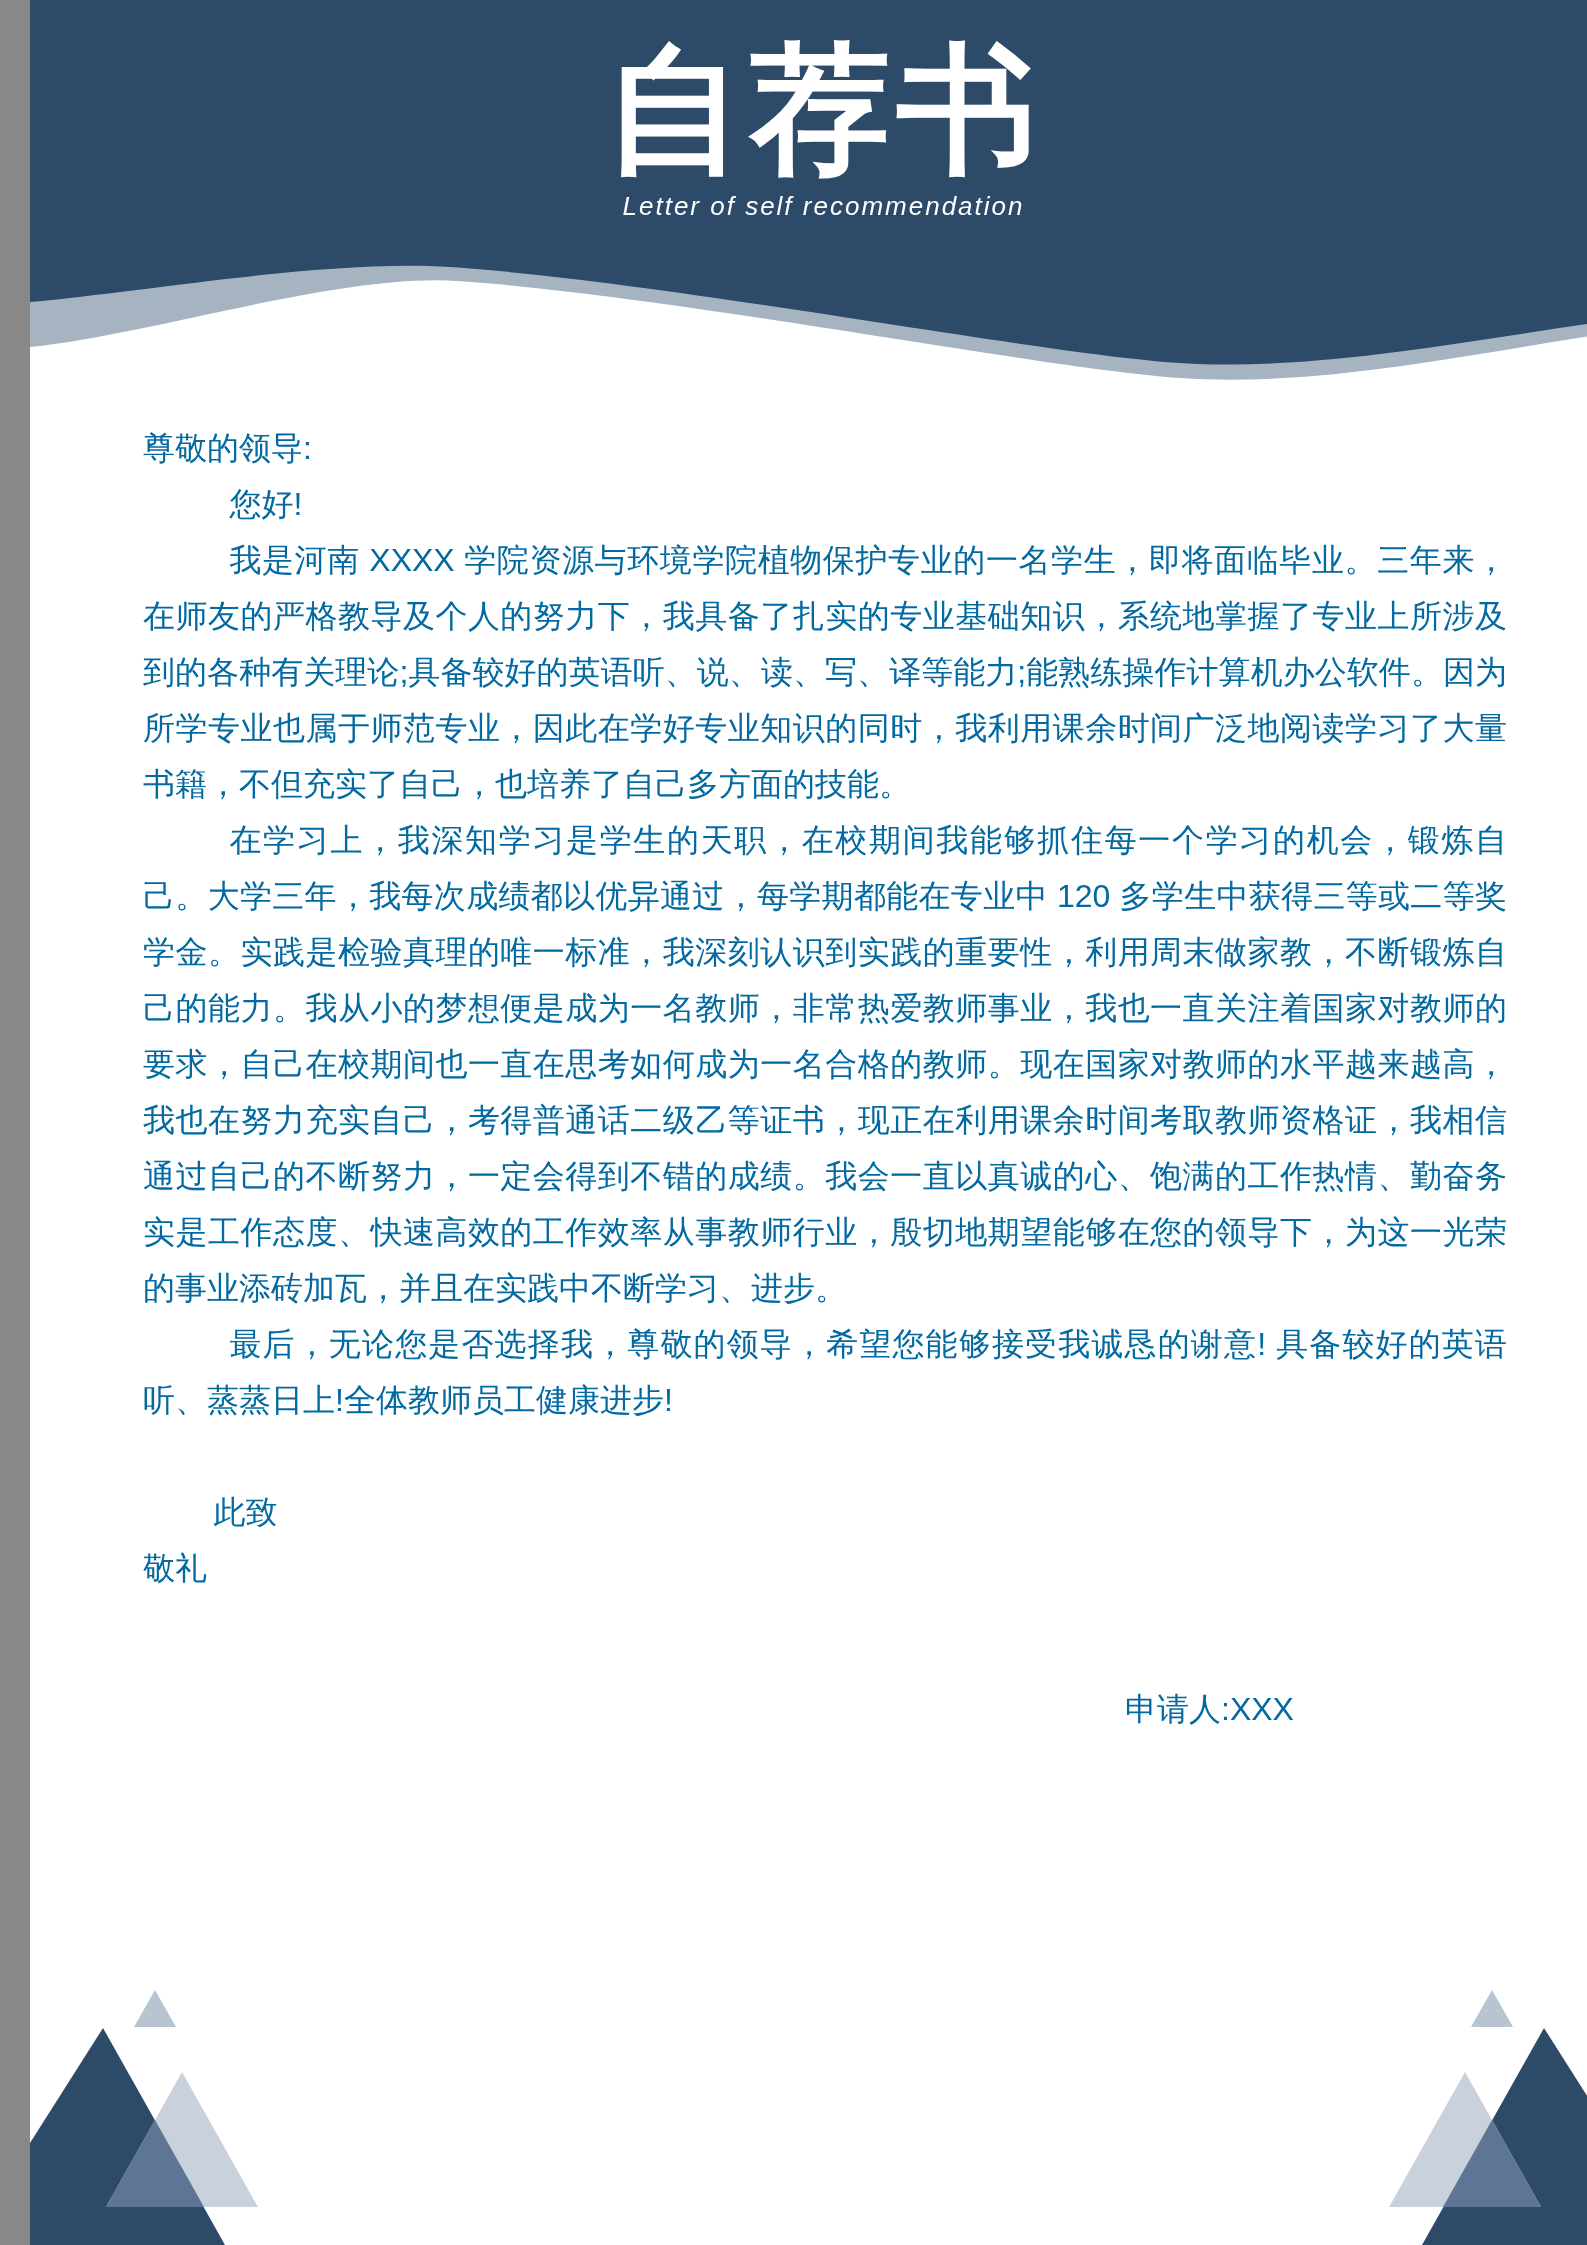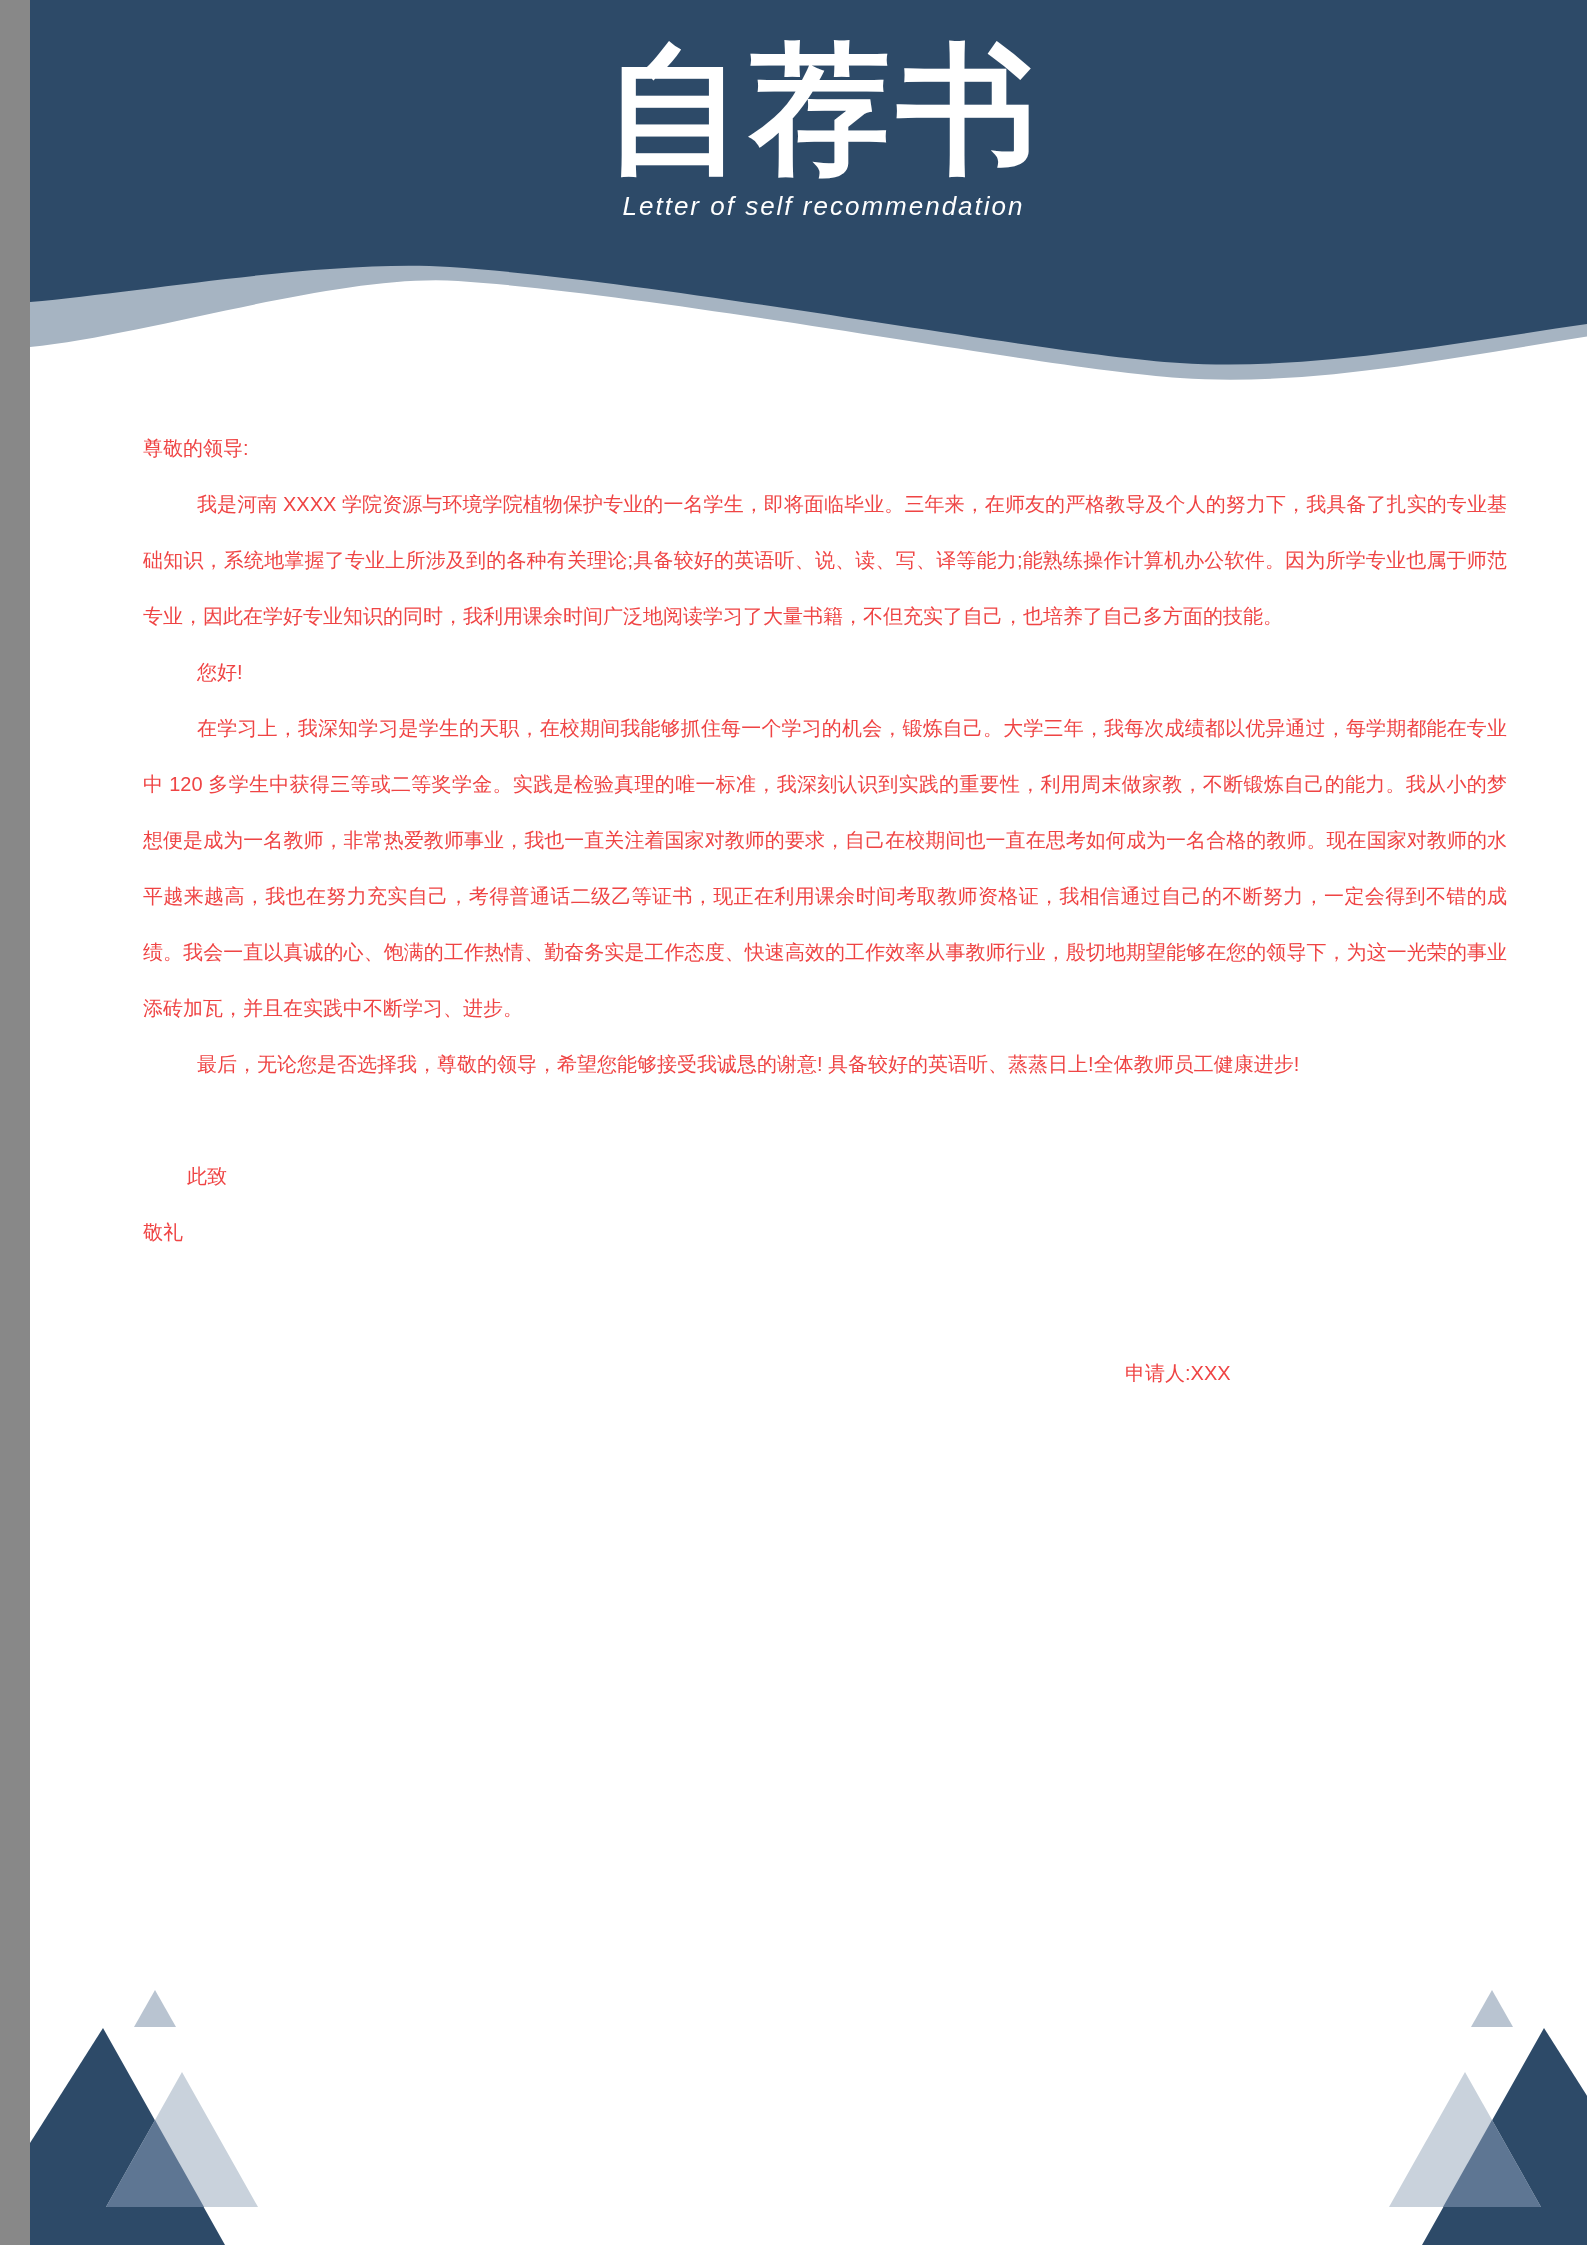--- a/index.html
+++ b/index.html
@@ -23,22 +23,22 @@
     letter-spacing:6px;margin:0;
   }
   .header-subtitle{
     font-size:26px;letter-spacing:2px;margin-top:6px;
     font-weight:400;
     font-style:italic;
   }
   
   .letter-body{
     position:absolute;left:113px;top:420px;width:1364px;
-    z-index:2;color:#ef4444;
-    font-size:20px;line-height:56px;
+    z-index:2;color:#0369a1;
+    font-size:32px;line-height:56px;
   }
   .letter-body p{margin:0;text-align:justify;}
   .salutation{text-align:left;}
   .indent{text-indent:2.7em;}
   .closing-cizhi{margin-top:56px !important;text-indent:2.2em;}
   .closing-jingli{margin-top:0;}
   .signature-block{margin-top:88px;margin-left:962px;line-height:50px;}
   .signature-block div{white-space:pre;}
   .sig-applicant{padding-left:20px;}
 </style>
@@ -64,22 +64,22 @@
     <polygon points="1462,2120 1413,2207 1511,2207" fill="#5e7693"></polygon>
   </svg>
 
   <div class="header-text">
     <div class="header-title">自荐书</div>
     <div class="header-subtitle">Letter of self recommendation</div>
   </div>
 
   <div class="letter-body">
     <p class="salutation">尊敬的领导:</p>
+    <p class="indent">您好!</p>
     <p class="indent">我是河南 XXXX 学院资源与环境学院植物保护专业的一名学生，即将面临毕业。三年来，在师友的严格教导及个人的努力下，我具备了扎实的专业基础知识，系统地掌握了专业上所涉及到的各种有关理论;具备较好的英语听、说、读、写、译等能力;能熟练操作计算机办公软件。因为所学专业也属于师范专业，因此在学好专业知识的同时，我利用课余时间广泛地阅读学习了大量书籍，不但充实了自己，也培养了自己多方面的技能。</p>
-    <p class="indent">您好!</p>
     <p class="indent">在学习上，我深知学习是学生的天职，在校期间我能够抓住每一个学习的机会，锻炼自己。大学三年，我每次成绩都以优异通过，每学期都能在专业中 120 多学生中获得三等或二等奖学金。实践是检验真理的唯一标准，我深刻认识到实践的重要性，利用周末做家教，不断锻炼自己的能力。我从小的梦想便是成为一名教师，非常热爱教师事业，我也一直关注着国家对教师的要求，自己在校期间也一直在思考如何成为一名合格的教师。现在国家对教师的水平越来越高，我也在努力充实自己，考得普通话二级乙等证书，现正在利用课余时间考取教师资格证，我相信通过自己的不断努力，一定会得到不错的成绩。我会一直以真诚的心、饱满的工作热情、勤奋务实是工作态度、快速高效的工作效率从事教师行业，殷切地期望能够在您的领导下，为这一光荣的事业添砖加瓦，并且在实践中不断学习、进步。</p>
     <p class="indent">最后，无论您是否选择我，尊敬的领导，希望您能够接受我诚恳的谢意! 具备较好的英语听、蒸蒸日上!全体教师员工健康进步!</p>
     <p class="closing-cizhi">此致</p>
     <p class="closing-jingli">敬礼</p>
 
     <div class="signature-block">
       <div class="sig-applicant">申请人:XXX</div>
     </div>
   </div>
 

